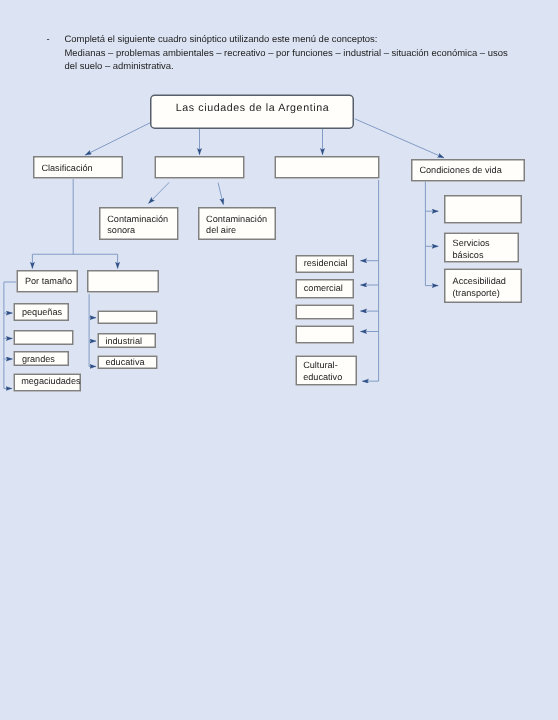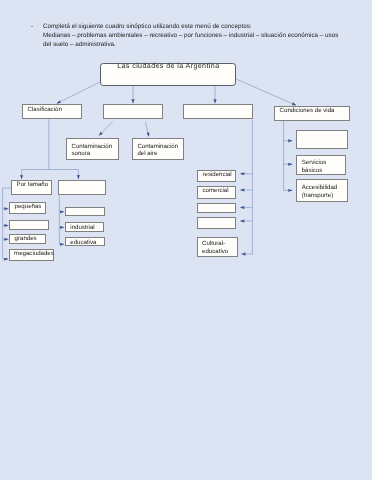--- a/index.html
+++ b/index.html
@@ -5,21 +5,21 @@
 <style>
   html,body{margin:0;padding:0;}
   body{width:372px;height:480px;overflow:hidden;background:#dce3f2;
        font-family:"Liberation Sans",sans-serif;color:#1a1a1a;
        -webkit-font-smoothing:antialiased;text-rendering:geometricPrecision;}
   #page{position:relative;width:372px;height:480px;}
   .bullet{position:absolute;left:31px;top:21.7px;font-size:6.3px;line-height:9.1px;color:#1c1c1c;}
   .instr{position:absolute;left:43px;top:21.7px;width:301px;font-size:6.3px;line-height:9.1px;color:#1c1c1c;}
   svg#wires{position:absolute;left:0;top:0;width:372px;height:480px;pointer-events:none;}
   .box{position:absolute;background:#fffefb;border:0.8px solid #808080;
-       box-sizing:border-box;display:flex;align-items:flex-start;
+       box-sizing:border-box;display:flex;align-items:center;
        font-size:6.1px;line-height:7.8px;color:#222;letter-spacing:0px;}
   .box > span{display:block;padding-left:4.6px;padding-right:2px;position:relative;top:0.7px;}
   .rounded{border-radius:3.2px;border:1px solid #565f6b;justify-content:center;font-size:7.1px;letter-spacing:0.4px;}
   .rounded > span{padding:0;top:-1.6px;}
   .two{align-items:center;}
   .two > span{position:relative;top:1.5px;}
 </style>
 </head>
 <body>
 

